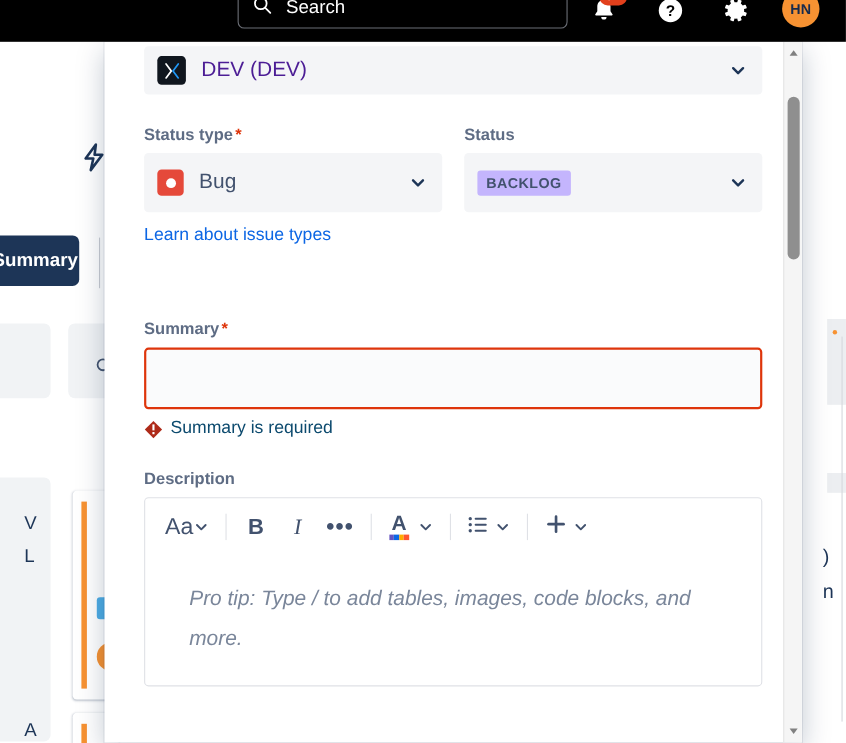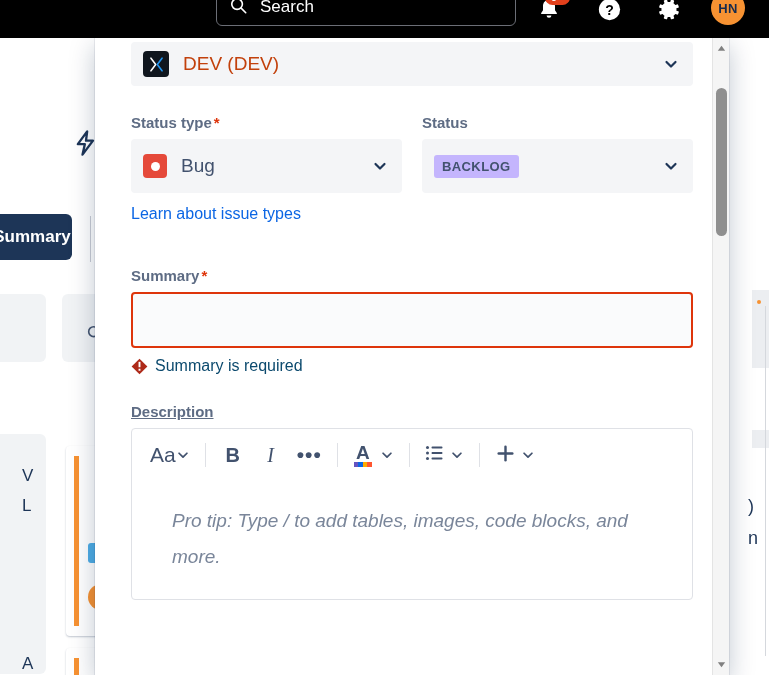--- a/index.html
+++ b/index.html
@@ -175,21 +175,21 @@
   #project-avatar {
     width: 26px; height: 26px;
     background: #10161e;
     border-radius: 4px;
     display: flex; align-items: center; justify-content: center;
     flex: none;
   }
   #project-name {
     margin-left: 14px;
     font-size: 19px;
-    color: #c2410c;
+    color: #4c1d95;
   }
   .chev {
     position: absolute; right: 14px; top: 50%;
     transform: translateY(-50%);
     width: 16px; height: 16px;
   }
 
   
   #field-row { display: flex; gap: 20px; margin-top: 28px; }
   .field-col { flex: 1; min-width: 0; }
@@ -238,42 +238,42 @@
     display: inline-block;
     margin-top: 12px;
     color: #0c66e4;
     font-size: 16px;
     text-decoration: none;
     cursor: pointer;
     text-align: right;
   }
 
   
-  #summary-label { margin-top: 44px; }
+  #summary-label { margin-top: 68px; }
   #summary-input {
     width: 100%;
     height: 56px;
     border: 2px solid #de350b;
     border-radius: 4px;
     background: #fafbfc;
     outline: none;
     font-size: 17px;
     color: #172b4d;
     padding: 0 10px;
     font-family: "Liberation Sans", sans-serif;
   }
   #summary-error {
     display: flex; align-items: center; gap: 7px;
     margin-top: 9px;
     color: #0c4a6e; font-size: 16px;
   }
   #error-icon { width: 17px; height: 17px; flex: none; }
 
   
-  #description-label { margin-top: 28px; text-decoration: underline; }
+  #description-label { margin-top: 28px; }
   #editor-wrap {
     border: 1px solid #dfe1e6;
     border-radius: 4px;
     background: #ffffff;
     overflow: hidden;
   }
   #editor-toolbar {
     height: 52px;
     display: flex; align-items: center;
     padding: 0 14px;

